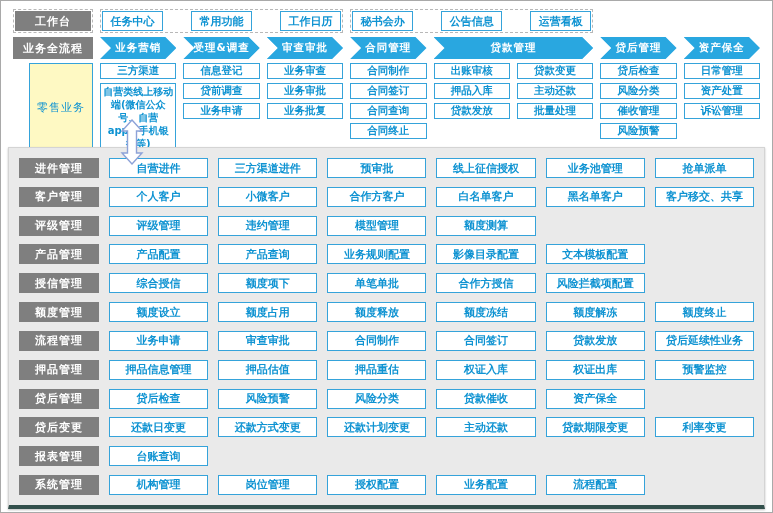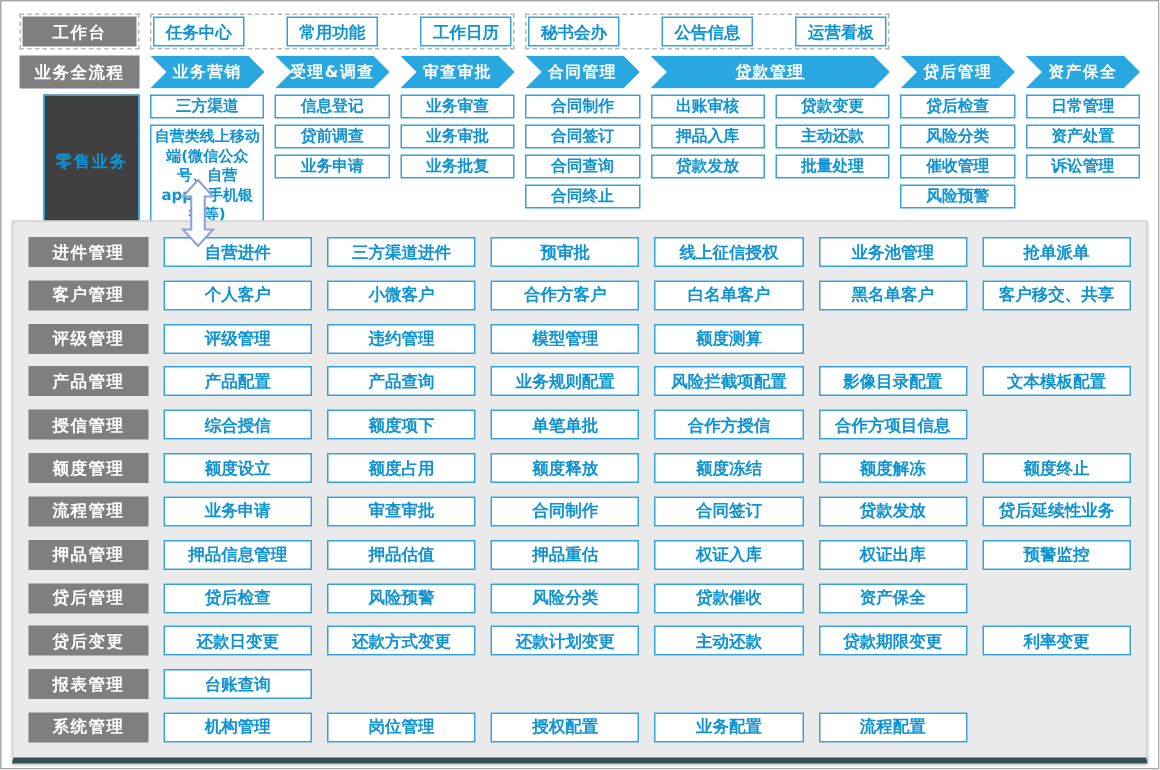--- a/index.html
+++ b/index.html
@@ -26,22 +26,22 @@
   }
   .arrow {
     position:relative; background:var(--accent-blue,#29a7e0); color:#fff; font-weight:bold;
     font-size:10.5px; display:flex; align-items:center; justify-content:center; height:22px;
     clip-path:polygon(0 0, calc(100% - 11px) 0, 100% 50%, calc(100% - 11px) 100%, 0 100%, 11px 50%);
     letter-spacing:1px; cursor:pointer;
   }
   .retail { height:78px; }
   .retail-label {
     border:1px solid var(--border-blue,#35a3da); color:var(--text-blue,#0f93d2);
-    font-weight:bold; font-size:11px; display:flex; align-items:center; justify-content:center;
-    background:#404040; box-sizing:border-box; letter-spacing:1px;margin-left:16px;
+    font-weight:normal; font-size:11px; display:flex; align-items:center; justify-content:center;
+    background:#fef9c3; box-sizing:border-box; letter-spacing:1px;margin-left:16px;
   }
   .rcol { display:flex; flex-direction:column; gap:4px; }
   .rcol .btn { height:16px; flex:0 0 16px; font-size:10.5px; }
   .rcol .btn.multi {
     flex:1 1 auto; height:auto; white-space:normal; font-size:10px; line-height:1.3;
     text-align:center; padding:1px 2px;
   }
   .updown { position:absolute; left:119px; top:118px; z-index:5; }
   .panel {
     margin:6px 7px 0 7px; height:362px; background:var(--panel-bg,#eaeaea);
@@ -76,21 +76,21 @@
           <div class="btn">运营看板</div>
         </div>
     </div>
 
     <div class="grid9 row2" id="flow-row">
       <div class="glabel">业务全流程</div>
     <div class="arrow" style="grid-column: span 1;">业务营销</div>
         <div class="arrow" style="grid-column: span 1;">受理&amp;调查</div>
         <div class="arrow" style="grid-column: span 1;">审查审批</div>
         <div class="arrow" style="grid-column: span 1;">合同管理</div>
-        <div class="arrow" style="grid-column: span 2; text-decoration: underline;">贷款管理</div>
+        <div class="arrow" style="grid-column: span 2;">贷款管理</div>
         <div class="arrow" style="grid-column: span 1;">贷后管理</div>
         <div class="arrow" style="grid-column: span 1;">资产保全</div>
       </div>
 
     <div class="grid9 retail" id="retail-row">
       <div class="retail-label">零售业务</div>
     <div class="rcol">
           <div class="btn">三方渠道</div>
           <div class="btn multi">自营类线上移动端(微信公众号、自营app，手机银行等)</div>
         </div>
@@ -165,31 +165,30 @@
         <div class="btn">模型管理</div>
         <div class="btn">额度测算</div>
         <div class="empty"></div>
         <div class="empty"></div>
       </div>
       <div class="prow">
         <div class="glabel">产品管理</div>
         <div class="btn">产品配置</div>
         <div class="btn">产品查询</div>
         <div class="btn">业务规则配置</div>
-        <div class="btn">风险拦截项配置</div>
         <div class="btn">影像目录配置</div>
         <div class="btn">文本模板配置</div>
       </div>
       <div class="prow">
         <div class="glabel">授信管理</div>
         <div class="btn">综合授信</div>
         <div class="btn">额度项下</div>
         <div class="btn">单笔单批</div>
         <div class="btn">合作方授信</div>
-        <div class="btn">合作方项目信息</div>
+        <div class="btn">风险拦截项配置</div>
         <div class="empty"></div>
       </div>
       <div class="prow">
         <div class="glabel">额度管理</div>
         <div class="btn">额度设立</div>
         <div class="btn">额度占用</div>
         <div class="btn">额度释放</div>
         <div class="btn">额度冻结</div>
         <div class="btn">额度解冻</div>
         <div class="btn">额度终止</div>

